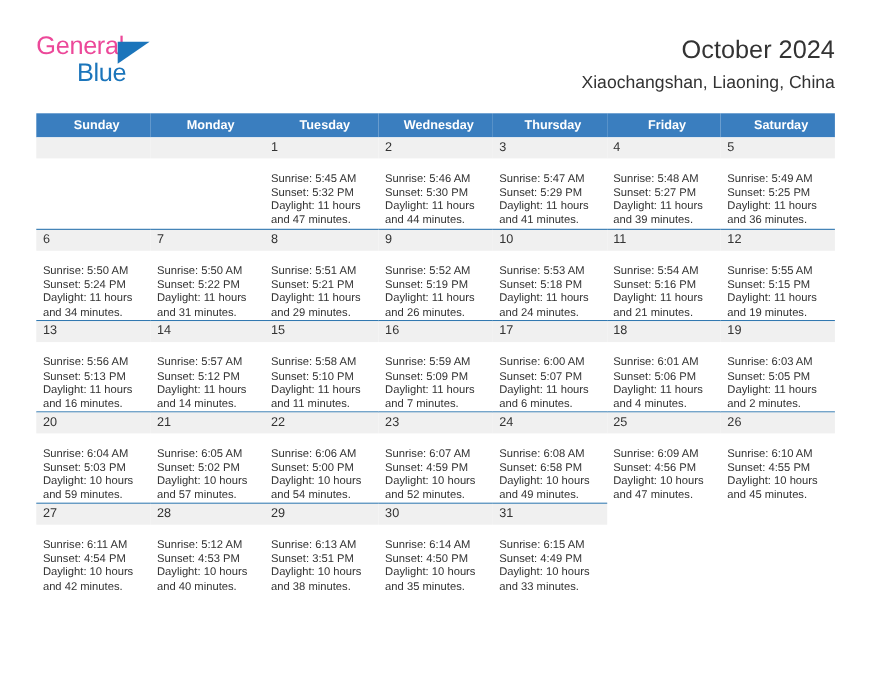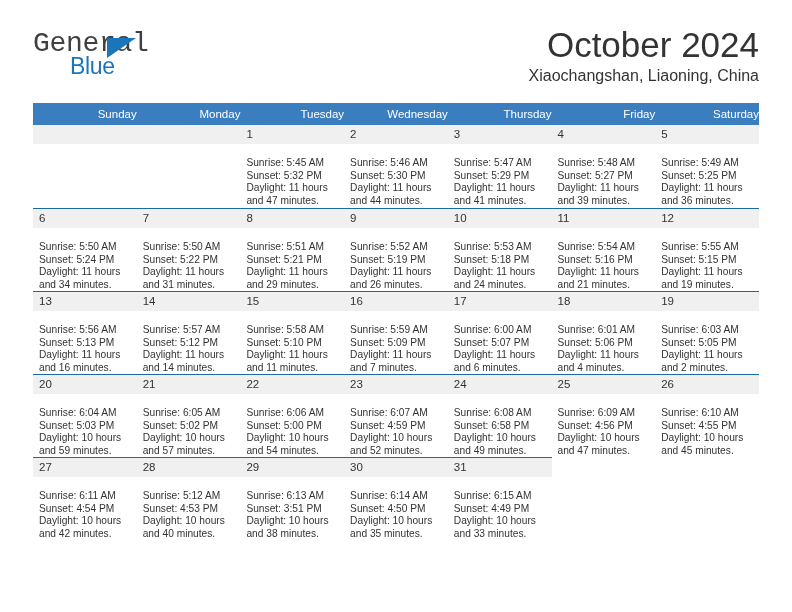--- a/index.html
+++ b/index.html
@@ -33,24 +33,24 @@
     position: absolute;
     left: 0;
     top: 0;
     width: 230px;
     height: 58px;
   }
   .brand-general {
     position: absolute;
     left: 0;
     top: 0;
-    font-size: 28px;
+    font-size: 23px;
     letter-spacing: -0.3px;
-    color: #404040;
-    font-family: Liberation Mono, monospace;
+    color: #ec4899;
+    font-family: Liberation Sans, sans-serif;
   }
   .brand-triangle {
     position: absolute;
     left: 74px;
     top: 10px;
     width: 0;
     height: 0;
     border-left: 29px solid #1b75bb;
     border-bottom: 20px solid transparent;
   }
@@ -63,21 +63,21 @@
     color: #1b75bb;
     font-family: "Liberation Sans", sans-serif;
   }
   .title-block {
     position: absolute;
     right: 0;
     top: 0;
     text-align: right;
   }
   .month-title {
-    font-size: 35px;
+    font-size: 23px;
     color: #333333;
     line-height: 34px;
     white-space: nowrap;
   }
   .location-title {
     font-size: 16px;
     color: #333333;
     line-height: 20px;
     margin-top: 4px;
     white-space: nowrap;
@@ -89,22 +89,22 @@
     left: 33px;
     top: 103px;
     width: 726px;
     border-collapse: collapse;
     table-layout: fixed;
   }
   .calendar th {
     background: #3a7ebf;
     color: #ffffff;
     font-size: 11.5px;
-    font-weight: normal;
-    text-align: right;
+    font-weight: bold;
+    text-align: center;
     padding: 5px 0 5px 6px;
     height: 12px;
     border: none;
   }
   .calendar td {
     width: 103.7px;
     height: 83px;
     vertical-align: top;
     padding: 0;
     border: none;

